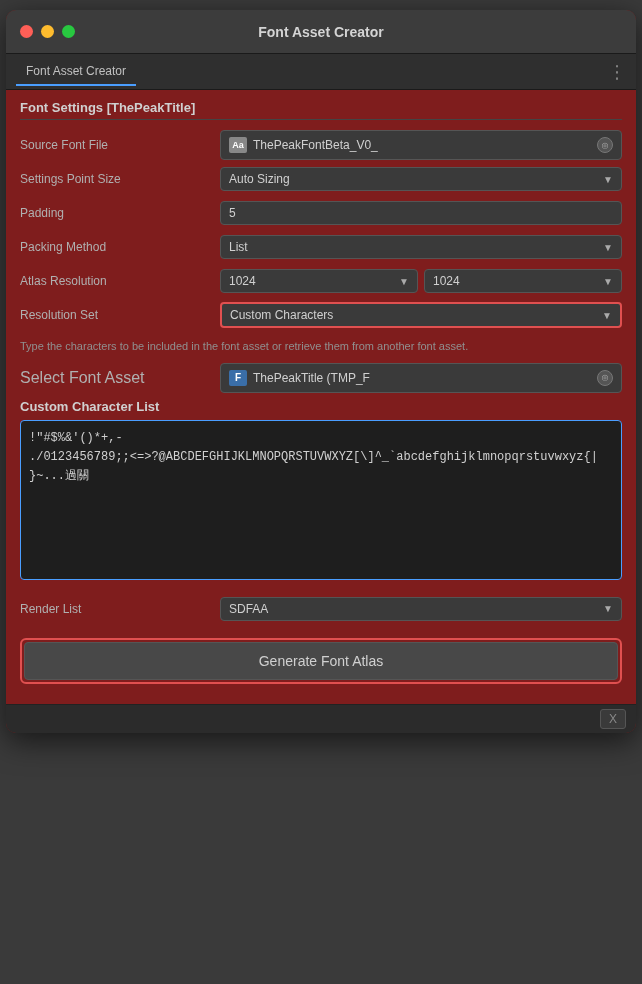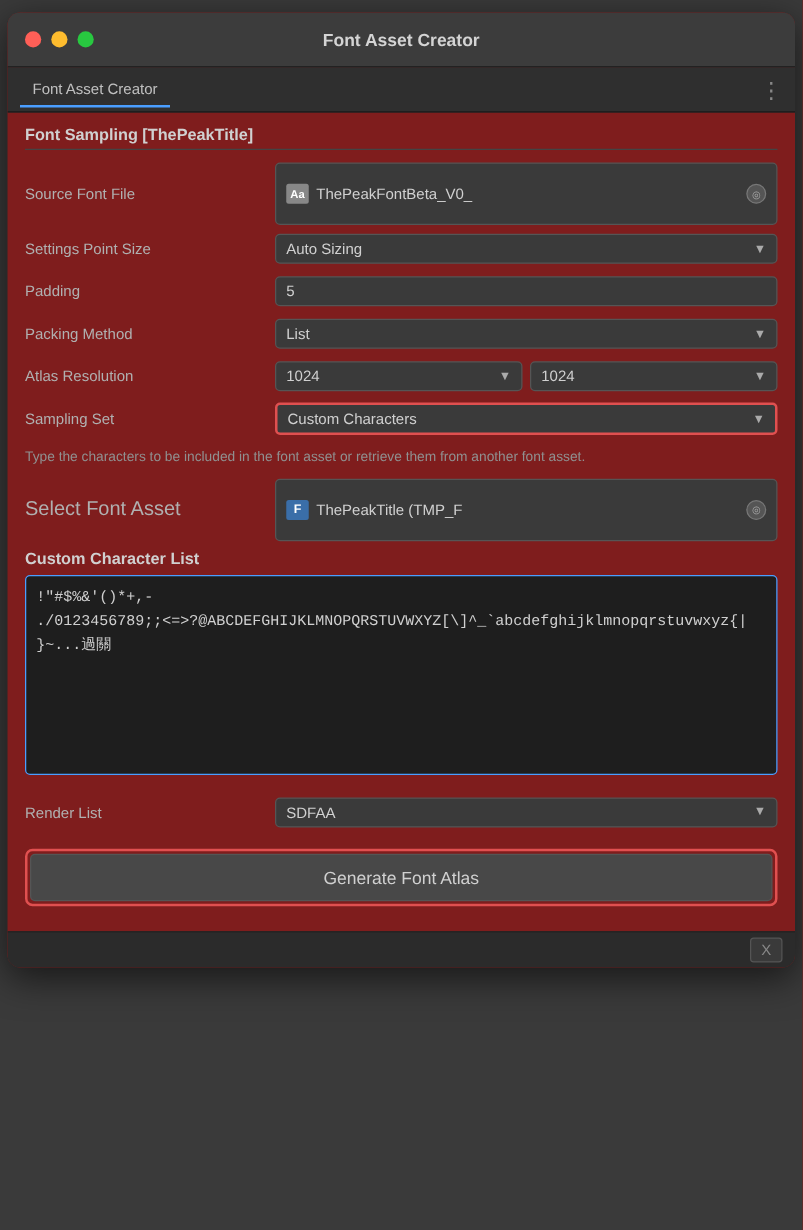--- a/index.html
+++ b/index.html
@@ -130,21 +130,21 @@
       color: #aaa;
     }
 
     
     .font-file-control {
       display: flex;
       align-items: center;
       background: #3a3a3a;
       border: 1px solid #555;
       border-radius: 4px;
-      padding: 16px 8px;
+      padding: 6px 8px;
       gap: 6px;
       color: #d0d0d0;
       font-size: 12px;
       flex: 1;
     }
     .font-icon {
       background: #3a6ea8;
       color: white;
       font-size: 10px;
       font-weight: 700;
@@ -317,21 +317,21 @@
   </div>
 
   <div class="tabbar">
     <div class="tab-item">Font Asset Creator</div>
     <div class="tab-more">⋮</div>
   </div>
 
   <div class="content">
 
     
-    <div class="section-title">Font Sampling [ThePeakTitle]</div>
+    <div class="section-title">Font Settings [ThePeakTitle]</div>
 
     
     <div class="form-row">
       <div class="form-label">Source Font File</div>
       <div class="font-file-control form-control">
         <div class="font-icon-aa">
             <span>Aa</span>
           </div>
         <span>ThePeakFontBeta_V0_</span>
         <div class="circle-btn">◎</div>
@@ -378,21 +378,21 @@
         </div>
         <div class="dropdown">
           <span>1024</span>
           <span class="dropdown-arrow">▼</span>
         </div>
       </div>
     </div>
 
     
     <div class="form-row char-set-row">
-      <div class="form-label">Sampling Set</div>
+      <div class="form-label">Resolution Set</div>
       <div class="form-control">
         <div class="dropdown">
           <span>Custom Characters</span>
           <span class="dropdown-arrow">▼</span>
         </div>
       </div>
     </div>
 
     
     <div class="info-text">Type the characters to be included in the font asset or retrieve them from another font asset.</div>

